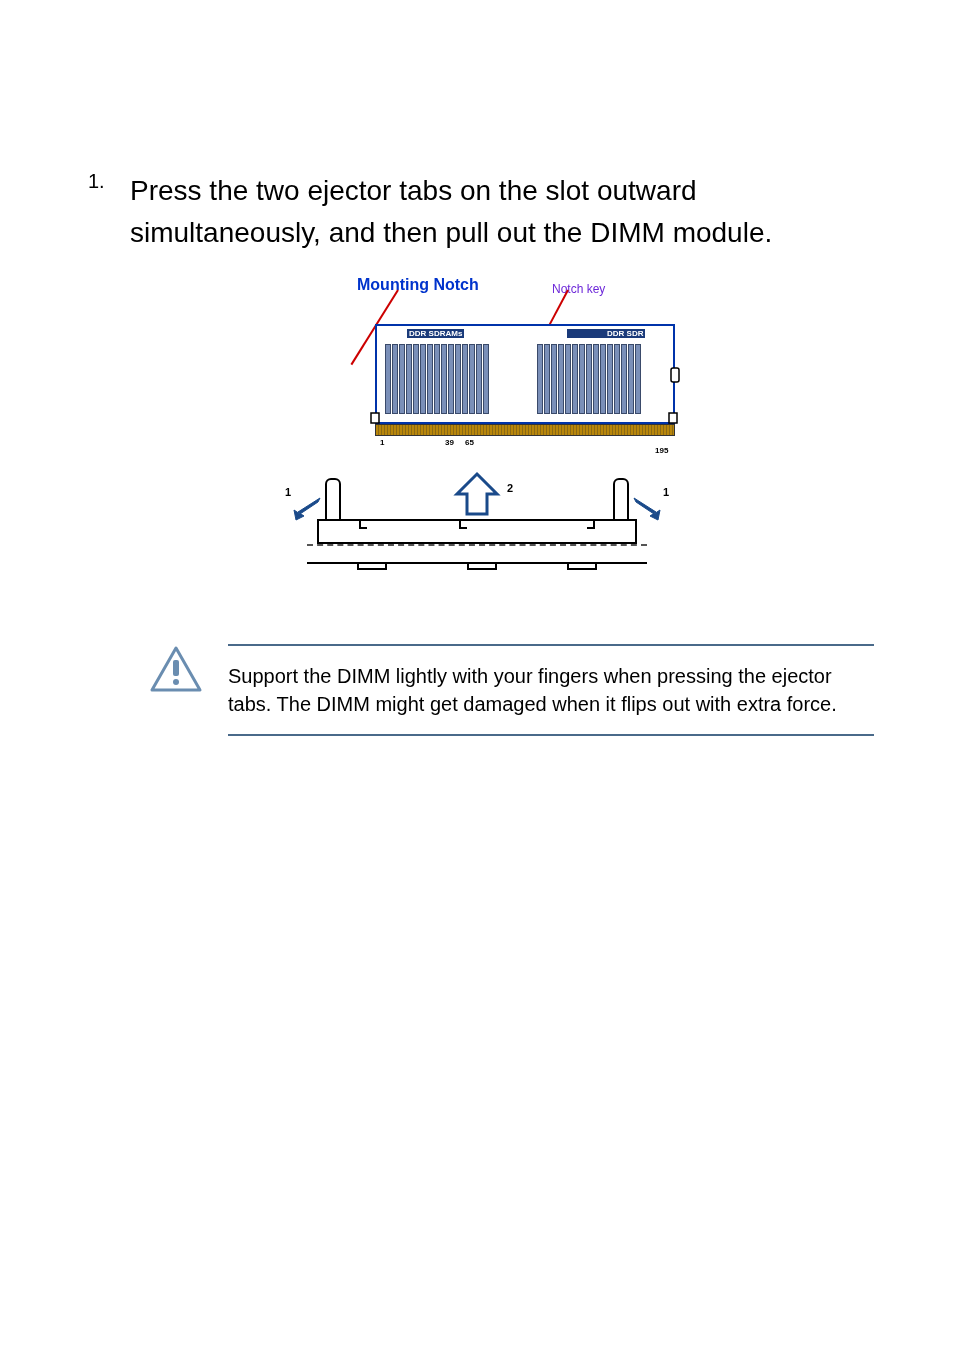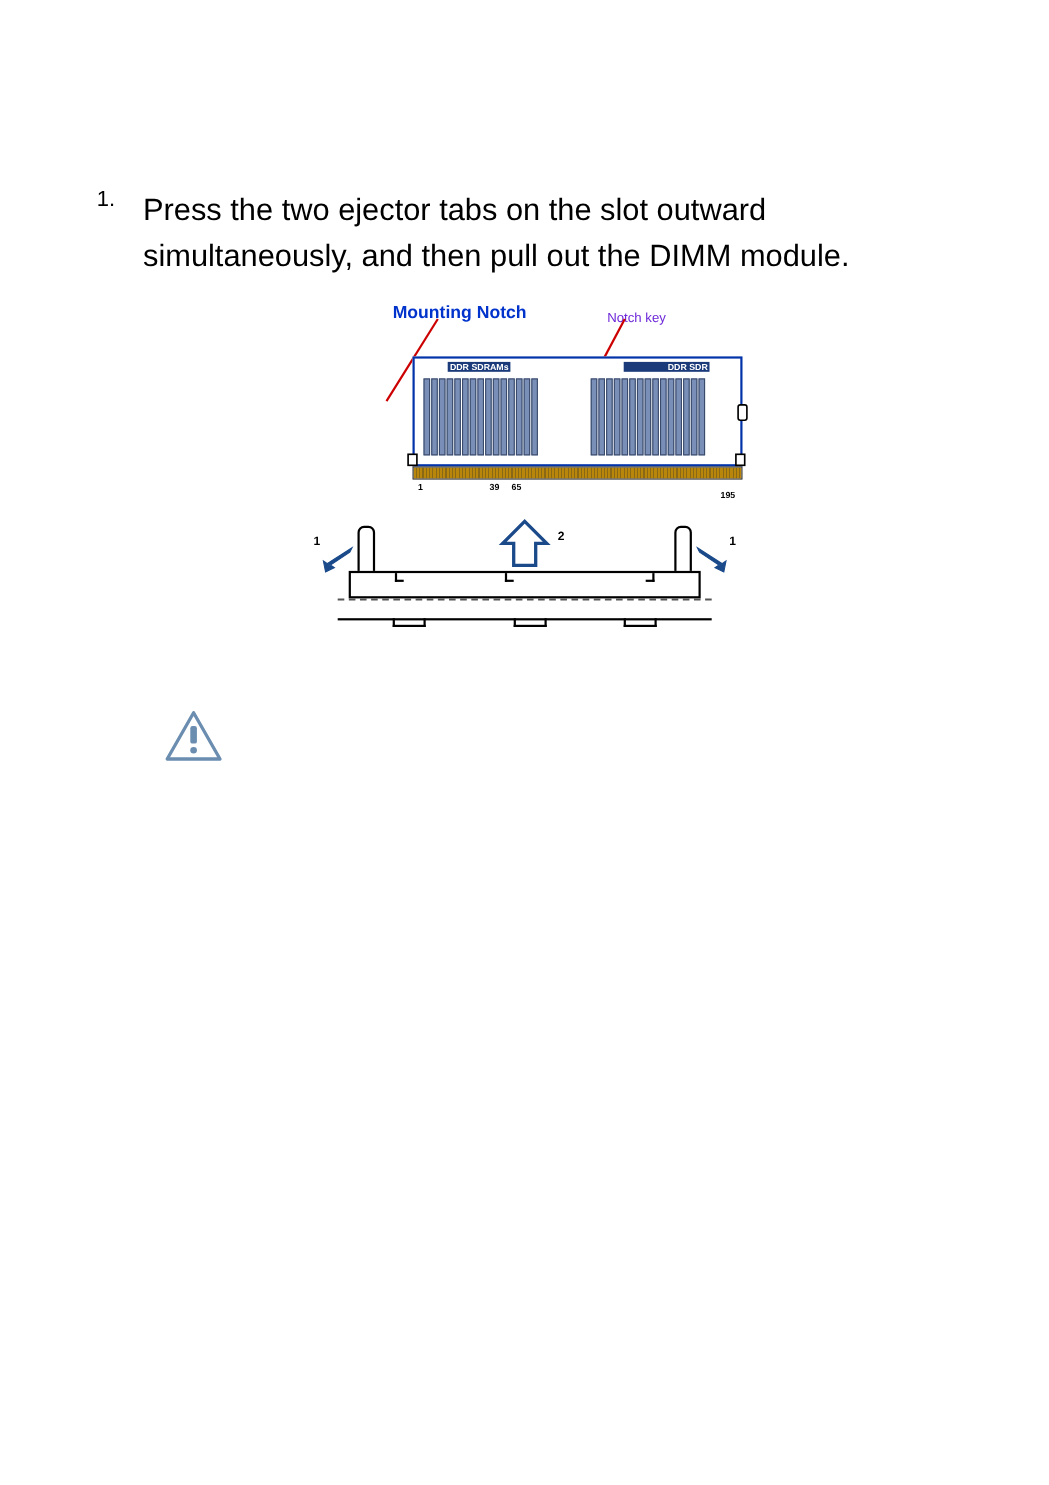--- a/index.html
+++ b/index.html
@@ -304,13 +304,16 @@
 </div>
 
 <div class="caution-row">
   <div class="caution-icon">
     <svg width="56" height="50" viewBox="0 0 56 50">
       <path d="M 28 4 L 52 46 L 4 46 Z" fill="none" stroke="#6a8db0" stroke-width="3" stroke-linejoin="round"></path>
       <rect x="25" y="16" width="6" height="16" fill="#6a8db0" rx="2"></rect>
       <circle cx="28" cy="38" r="3" fill="#6a8db0"></circle>
     </svg>
   </div>
+  <div class="caution-content">
+    <div class="caution-text">Support the DIMM lightly with your fingers when pressing the ejector tabs. The DIMM might get damaged when it flips out with extra force.</div>
+  </div>
 </div>
 
 </body></html>

